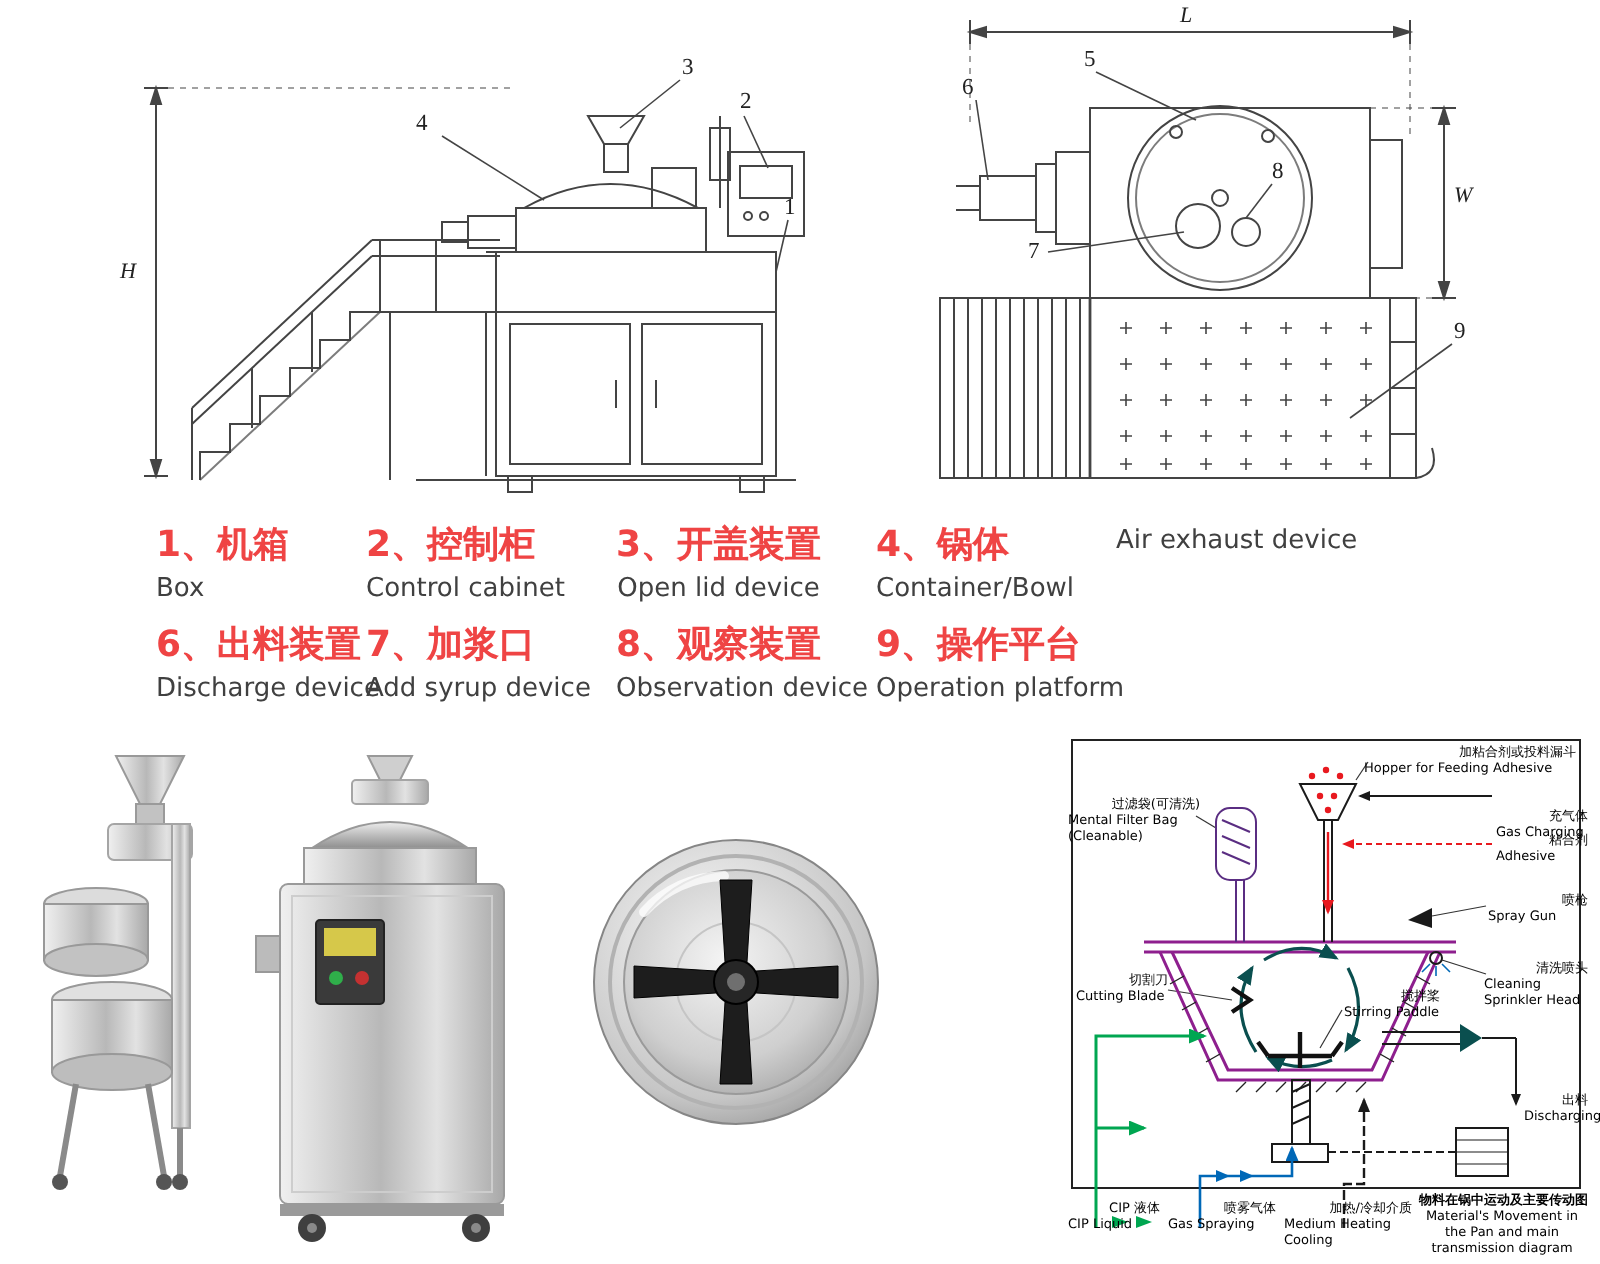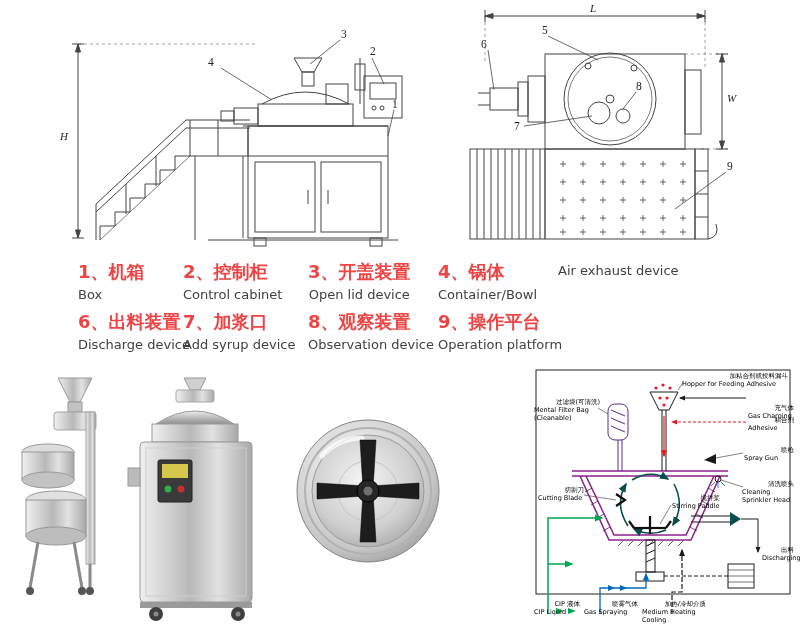--- a/index.html
+++ b/index.html
@@ -488,13 +488,17 @@
     <div class="en">CIP Liquid</div>
   </div>
   <div class="sch-label" style="left:52px; top:232px; width:54px;">
     <div class="zh">喷雾气体</div>
     <div class="en">Gas Spraying</div>
   </div>
   <div class="sch-label" style="left:110px; top:232px; width:64px;">
     <div class="zh">加热/冷却介质</div>
     <div class="en">Medium Heating Cooling</div>
   </div>
+  <div class="sch-label sch-caption" style="left:176px; top:228px; width:86px;">
+    <div class="zh">物料在锅中运动及主要传动图</div>
+    <div class="en">Material's Movement in the Pan and main transmission diagram</div>
+  </div>
 </div>
 
 </body></html>

